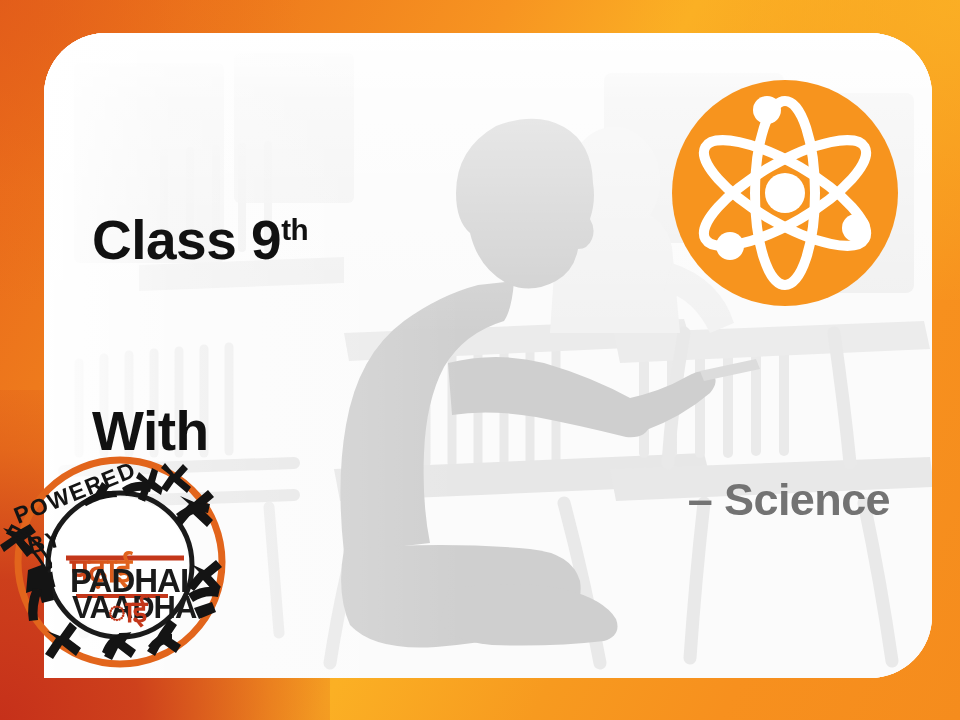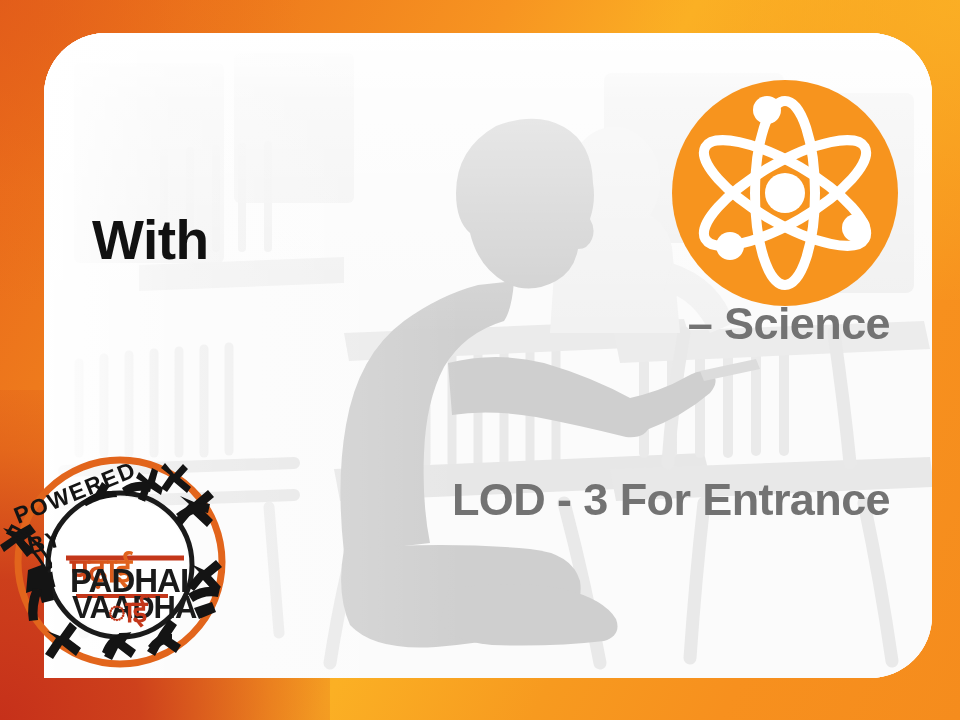--- a/index.html
+++ b/index.html
@@ -291,20 +291,21 @@
         </g>
 
         <path d="M656 338 L712 326 L716 336 L660 348 Z" fill="#dcdcdc"></path>
 
         <rect x="0" y="0" width="888" height="300" fill="url(#fadeTop)"></rect>
         <rect x="0" y="0" width="420" height="645" fill="url(#fadeLeft)"></rect>
       </svg>
     </div>
 
     <div class="headline">
+      <span class="hl-line"><span>Class 9</span><span class="sup">th</span></span>
       <span class="hl-line">With</span>
       
     </div>
 
     <div class="atom-badge">
       <svg viewBox="0 0 226 226" aria-hidden="true">
         <circle cx="113" cy="113" r="113" fill="#F7941E"></circle>
         <g stroke="#FFFFFF" stroke-width="10" fill="none">
           <ellipse cx="113" cy="113" rx="30" ry="92"></ellipse>
           <ellipse cx="113" cy="113" rx="30" ry="92" transform="rotate(60 113 113)"></ellipse>
@@ -312,21 +313,20 @@
         </g>
         <circle cx="113" cy="113" r="20" fill="#FFFFFF"></circle>
         <circle cx="95" cy="30" r="14" fill="#FFFFFF"></circle>
         <circle cx="184" cy="148" r="14" fill="#FFFFFF"></circle>
         <circle cx="58" cy="166" r="14" fill="#FFFFFF"></circle>
       </svg>
     </div>
 
     <div class="subtitle">
       <span class="sub-line">– Science</span>
-      <span class="sub-line">LOD - 3 For Entrance</span>
     </div>
 
   </div>
 
   <div class="logo">
     <svg viewBox="0 0 244 238" aria-hidden="true">
       <defs>
         <linearGradient id="brandGrad" x1="0" y1="0" x2="1" y2="0">
           <stop offset="0%" stop-color="#C4371A"></stop>
           <stop offset="45%" stop-color="#D8561B"></stop>

